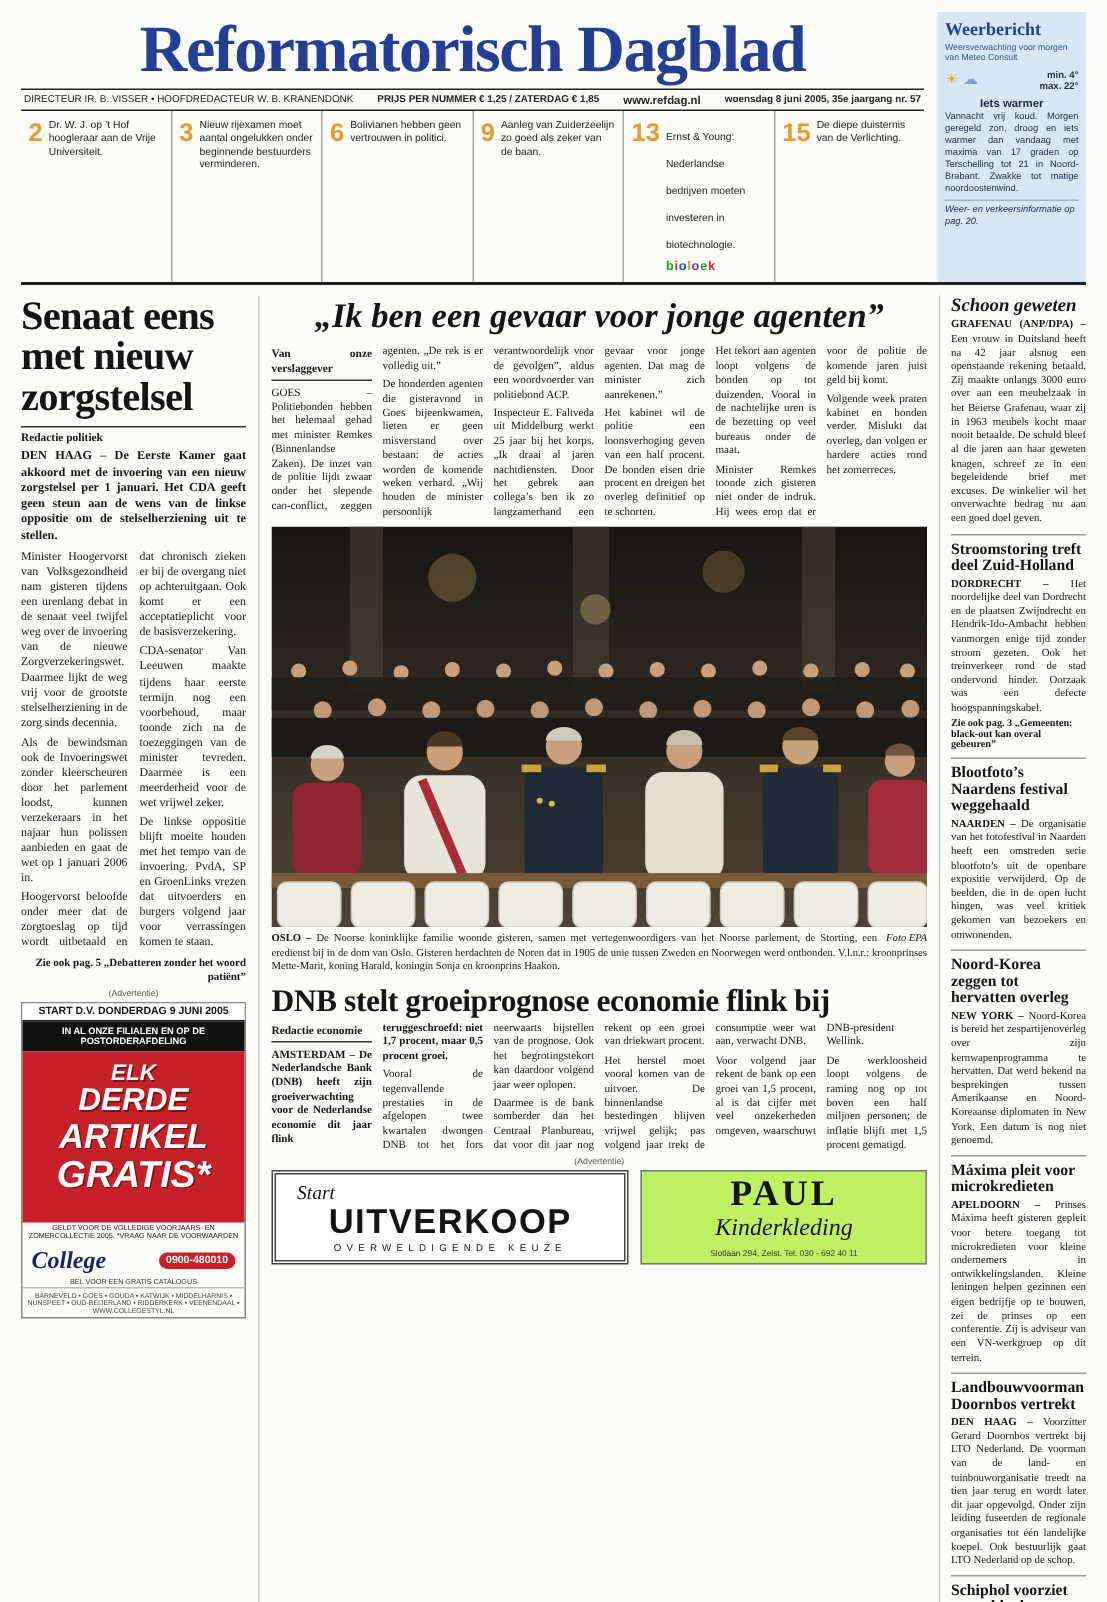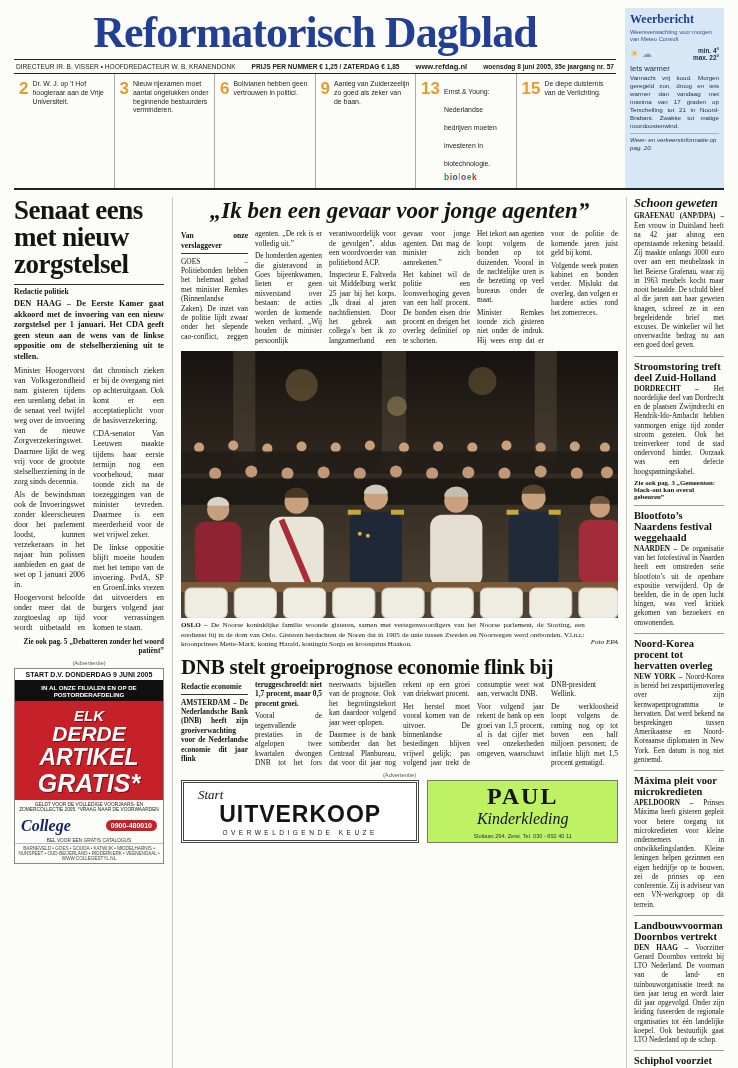--- a/index.html
+++ b/index.html
@@ -19,21 +19,21 @@
 .ttext { font-size: 6.9px; line-height: 1.25; font-family: "Liberation Sans", sans-serif; color: #222; }
 .tlogo { display: block; font-weight: bold; font-size: 8.5px; font-family: "Liberation Sans", sans-serif; margin-top: 2px; letter-spacing: .5px; }
 .tlogo i { font-style: normal; }
 .weather { background: #d7e7f6; padding: 4px 5px 3px; font-family: "Liberation Sans", sans-serif; font-size: 6.2px; line-height: 1.3; color: #1c2b4a; }
 .w-title { color: #1d3f96; font-family: "Liberation Serif", serif; font-weight: bold; font-size: 12px; }
 .w-sub { font-size: 5.8px; color: #33508a; margin-top: 1px; }
 .w-icons { display: flex; align-items: center; gap: 3px; margin: 3px 0 2px; }
 .w-icons .ic { font-size: 10px; line-height: 1; }
 .sun { color: #eda912; } .cloud { color: #7fa3c6; }
 .w-minmax { margin-left: auto; text-align: right; font-weight: bold; font-size: 6.4px; line-height: 1.2; }
-.w-head { font-weight: normal; font-size: 7.6px; margin-top: 2px; }
+.w-head { font-weight: bold; font-size: 7.6px; margin-top: 2px; text-align: center; }
 .w-body { text-align: justify; }
 .w-foot { border-top: 1px solid #9ab4d2; margin-top: 3px; padding-top: 2px; font-style: italic; }
 
 
 .mid { display: grid; grid-template-columns: 158px 1fr 97px; margin-top: 7px; }
 .col-left { padding-right: 8px; }
 .col-center { padding: 0 8px; border-left: 1px solid #c9c9c9; border-right: 1px solid #c9c9c9; }
 .col-side { padding-left: 7px; }
 
 h1.senaat { font-size: 27px; line-height: 1.0; letter-spacing: -0.5px; }
@@ -43,21 +43,21 @@
 .body-text p { margin-bottom: 3px; }
 .cols2 { column-count: 2; column-gap: 8px; }
 .seealso { font-size: 7.3px; font-weight: bold; margin-top: 2px; text-align: right; }
 
 .quote-head { font-size: 23px; font-style: italic; font-weight: 600; text-align: center; line-height: 1.05; margin: 2px 0 6px; }
 .cols6 { column-count: 6; column-gap: 7px; font-size: 7.4px; }
 .cols6 .byline { margin-top: 0; border-top: none; border-bottom: 1px solid #333; padding-bottom: 2px; margin-bottom: 3px; }
 .photo-fig { margin-top: 6px; }
 .photo-fig svg { display: block; width: 100%; height: auto; }
 .caption { font-size: 7.1px; line-height: 1.3; text-align: justify; margin-top: 3px; hyphens: auto; }
-.credit { font-style: italic; float: right; margin-left: 6px; margin-top: 17px; }
+.credit { font-style: italic; float: right; margin-left: 6px; }
 h2.dnb-head { font-size: 21px; line-height: 1; margin: 8px 0 2px; letter-spacing: -0.3px; }
 
 .advert-label { text-align: center; font-size: 5.8px; font-family: "Liberation Sans", sans-serif; color: #555; margin: 5px 0 2px; }
 .adrow { display: flex; gap: 8px; }
 .ad-uitverkoop { flex: 1.25; border: 3px double #444; display: flex; flex-direction: column; align-items: center; justify-content: center; padding: 4px 2px; background: #fff; }
 .uv-start { font-style: italic; font-size: 13px; align-self: flex-start; margin-left: 12px; }
 .uv-big { font-weight: bold; font-size: 23px; letter-spacing: 1px; font-family: "Liberation Sans", sans-serif; line-height: 1; }
 .uv-sub { font-size: 6.5px; letter-spacing: 3.5px; margin-top: 3px; font-family: "Liberation Sans", sans-serif; }
 .ad-paul { flex: 1; border: 1px solid #777; display: flex; flex-direction: column; align-items: center; justify-content: space-between; background: #bef264; padding: 3px; }
 .paul-brand { font-weight: bold; font-size: 24px; letter-spacing: 2px; line-height: 1; }
@@ -68,21 +68,21 @@
 .side-item + .side-item { border-top: 1px solid #999; margin-top: 5px; padding-top: 4px; }
 .side-h { font-size: 10.5px; line-height: 1.05; margin-bottom: 2px; font-weight: bold; }
 .side-h.it { font-style: italic; font-size: 12.5px; }
 .side-text { font-size: 7.2px; line-height: 1.28; text-align: justify; hyphens: auto; }
 .side-see { font-size: 6.8px; font-weight: bold; margin-top: 2px; }
 
 
 .college { border: 1px solid #888; margin-top: 2px; font-family: "Liberation Sans", sans-serif; }
 .c-top1 { background: #fff; color: #111; font-weight: bold; text-align: center; font-size: 7px; padding: 2px; border-bottom: 1px solid #111; }
 .c-top2 { background: #101010; color: #fff; font-weight: bold; text-align: center; font-size: 6.2px; padding: 3px 2px; }
-.c-red { background: #c62128; color: #fff; text-align: center; padding: 7px 2px 4px; font-style: italic; font-weight: bold; text-shadow: 1px 1px 0 #7d0d12; line-height: 1.05; }
+.c-red { background: #c62128; color: #fff; text-align: center; padding: 7px 2px 19px; font-style: italic; font-weight: bold; text-shadow: 1px 1px 0 #7d0d12; line-height: 1.05; }
 .c-red .l1 { font-size: 15px; display: block; }
 .c-red .l2 { font-size: 21px; display: block; }
 .c-red .l3 { font-size: 23px; display: block; }
 .c-red .l4 { font-size: 25px; display: block; }
 .c-cond { font-size: 4.8px; text-align: center; color: #222; padding: 2px 1px; }
 .c-logo-row { display: flex; align-items: center; justify-content: space-between; padding: 3px 6px; }
 .c-brand { font-family: "Liberation Serif", serif; font-style: italic; font-weight: bold; font-size: 16px; color: #17246b; }
 .c-phone { background: #c62128; color: #fff; font-weight: bold; font-size: 7px; padding: 2px 5px; border-radius: 7px; }
 .c-tag { font-size: 4.8px; text-align: center; color: #333; }
 .c-cities { font-size: 4.6px; text-align: center; color: #444; border-top: 1px solid #bbb; padding: 2px 1px; }
@@ -341,21 +341,21 @@
       <div class="side-item">
         <div class="side-h">Stroomstoring treft deel Zuid-Holland</div>
         <p class="side-text"><b>DORDRECHT –</b> <span>Het noordelijke deel van Dordrecht en de plaatsen Zwijndrecht en Hendrik-Ido-Ambacht hebben vanmorgen enige tijd zonder stroom gezeten. Ook het treinverkeer rond de stad ondervond hinder. Oorzaak was een defecte hoogspanningskabel.</span></p>
         <div class="side-see">Zie ook pag. 3 „Gemeenten: black-out kan overal gebeuren”</div>
       </div>
       <div class="side-item">
         <div class="side-h">Blootfoto’s Naardens festival weggehaald</div>
         <p class="side-text"><b>NAARDEN –</b> <span>De organisatie van het fotofestival in Naarden heeft een omstreden serie blootfoto’s uit de openbare expositie verwijderd. Op de beelden, die in de open lucht hingen, was veel kritiek gekomen van bezoekers en omwonenden.</span></p>
       </div>
       <div class="side-item">
-        <div class="side-h">Noord-Korea procent tot hervatten overleg</div>
+        <div class="side-h">Noord-Korea zeggen tot hervatten overleg</div>
         <p class="side-text"><b>NEW YORK –</b> <span>Noord-Korea is bereid het zespartijenoverleg over zijn kernwapenprogramma te hervatten. Dat werd bekend na besprekingen tussen Amerikaanse en Noord-Koreaanse diplomaten in New York. Een datum is nog niet genoemd.</span></p>
       </div>
       <div class="side-item">
         <div class="side-h">Máxima pleit voor microkredieten</div>
         <p class="side-text"><b>APELDOORN –</b> <span>Prinses Máxima heeft gisteren gepleit voor betere toegang tot microkredieten voor kleine ondernemers in ontwikkelingslanden. Kleine leningen helpen gezinnen een eigen bedrijfje op te bouwen, zei de prinses op een conferentie. Zij is adviseur van een VN-werkgroep op dit terrein.</span></p>
       </div>
       <div class="side-item">
         <div class="side-h">Landbouwvoorman Doornbos vertrekt</div>
         <p class="side-text"><b>DEN HAAG –</b> <span>Voorzitter Gerard Doornbos vertrekt bij LTO Nederland. De voorman van de land- en tuinbouworganisatie treedt na tien jaar terug en wordt later dit jaar opgevolgd. Onder zijn leiding fuseerden de regionale organisaties tot één landelijke koepel. Ook bestuurlijk gaat LTO Nederland op de schop.</span></p>
       </div>

